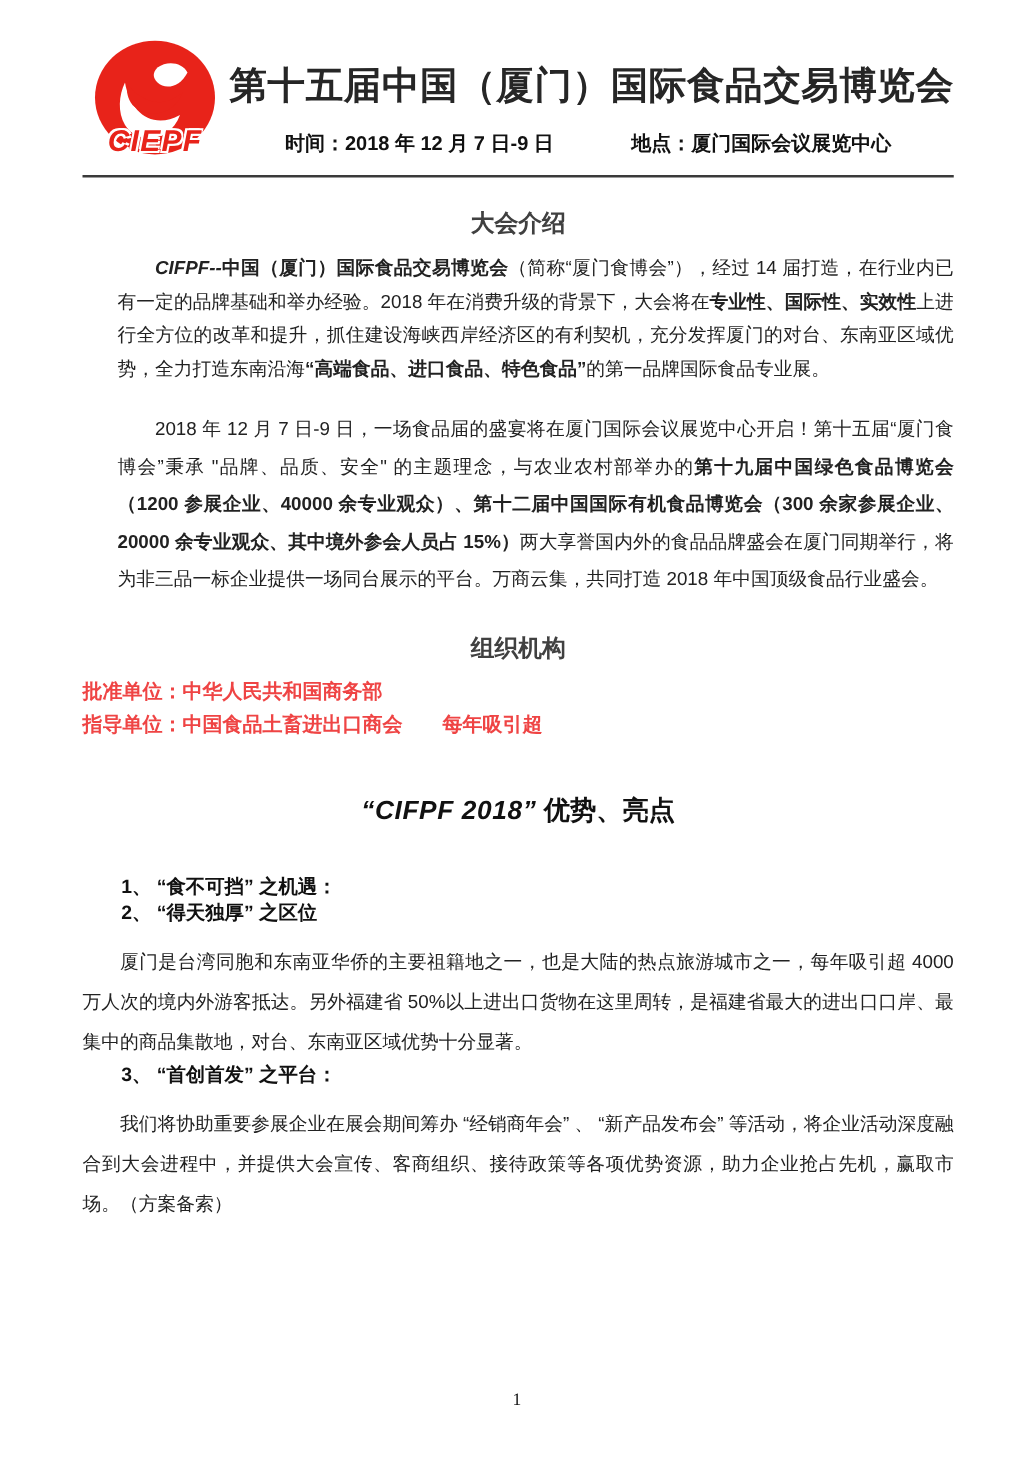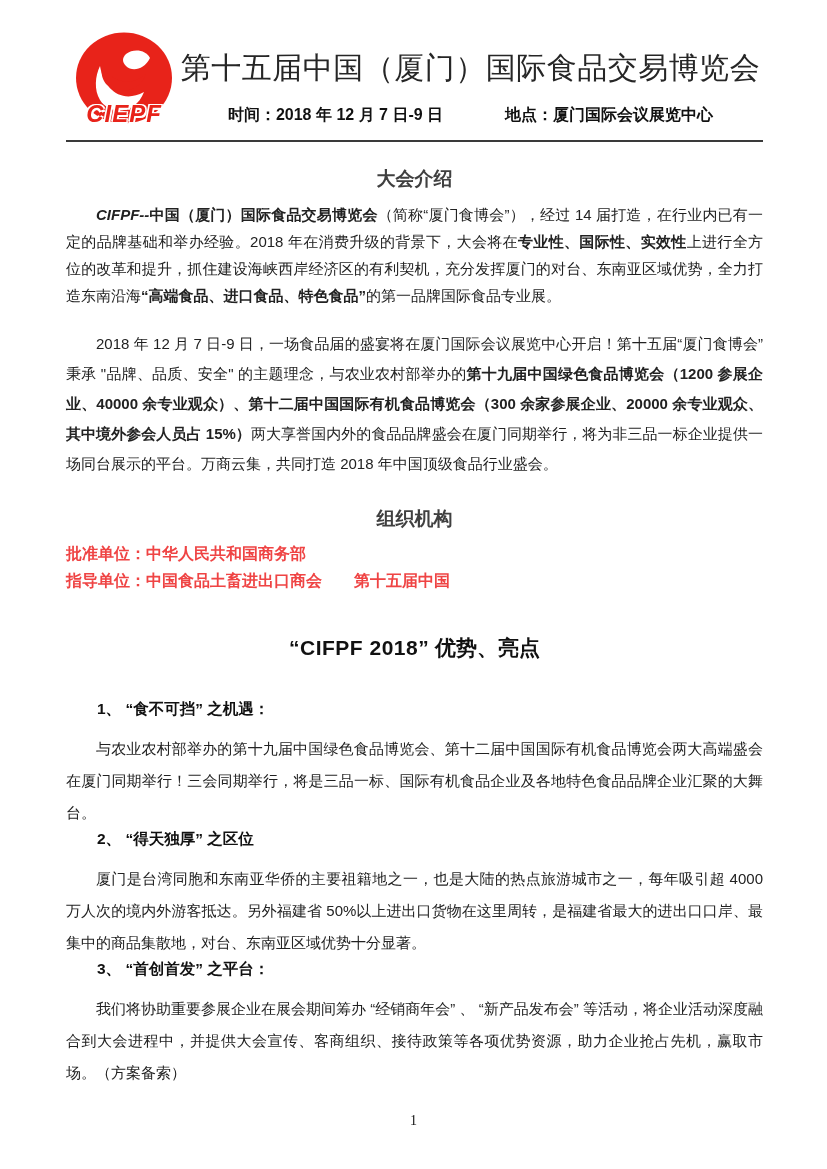--- a/index.html
+++ b/index.html
@@ -24,22 +24,22 @@
     position: absolute; left: 2px; bottom: 4px; width: 112px;
     text-align: center;
     font-family: "Liberation Sans", sans-serif;
     font-weight: bold; font-style: italic;
     font-size: 24px; letter-spacing: 1px;
     color: #e8231a;
     text-shadow: -1.5px -1.5px 0 #fff, 1.5px -1.5px 0 #fff, -1.5px 1.5px 0 #fff, 1.5px 1.5px 0 #fff;
   }
   .header-titles { flex: 1; padding-top: 18px; }
   .doc-title {
-    text-align: center;
-    font-size: 30px; font-weight: normal;
+    text-align: right;
+    font-size: 30px; font-weight: bold;
     color: #262626; letter-spacing: 0.5px;
     white-space: nowrap;
   }
   .when-where {
     margin-top: 16px;
     display: flex; justify-content: center; gap: 62px;
     font-size: 16px; font-weight: bold; color: #111;
     white-space: nowrap;
   }
   .header-rule {
@@ -49,20 +49,21 @@
 
   
   .sec-heading {
     text-align: center;
     font-size: 19px; font-weight: bold; color: #404040;
   }
   .para {
     font-size: 15px; color: #222;
     text-align: justify;
     text-indent: 2em;
+    margin-left: 28px;
   }
   .b { font-weight: bold; }
   .bi { font-weight: bold; font-style: italic; }
 
   .intro-heading { margin-top: 24px; }
   .intro-p1 { margin-top: 9px; line-height: 27px; }
   .intro-p2 { margin-top: 20px; line-height: 30px; }
 
   
   .org-heading { margin-top: 27px; }
@@ -74,21 +75,21 @@
   .org-label { display: inline-block; }
   .org-v1 { display: inline-block; min-width: 208px; }
   .org-v2 { display: inline-block; }
 
   
   .hl-heading {
     margin-top: 40px;
     text-align: center;
     font-size: 21px; font-weight: bold; color: #111;
   }
-  .hl-heading .en { letter-spacing: 0.5px; }
+  .hl-heading .en { font-style: italic; letter-spacing: 0.5px; }
   .hl-item-title {
     padding-left: 2em;
     font-size: 15.5px; font-weight: bold; color: #111;
   }
   .hl-item-title.first { margin-top: 37px; }
   .hl-item-body {
     margin-top: 13px;
     font-size: 15px; color: #222;
     line-height: 32px;
     text-align: justify;
@@ -132,28 +133,27 @@
     <div class="sec-heading intro-heading">大会介绍</div>
     <p class="para intro-p1"><span class="bi">CIFPF--</span><span class="b">中国（厦门）国际食品交易博览会</span><span>（简称“厦门食博会”），经过 14 届打造，在行业内已有一定的品牌基础和举办经验。2018 年在消费升级的背景下，大会将在</span><span class="b">专业性、国际性、实效性</span><span>上进行全方位的改革和提升，抓住建设海峡西岸经济区的有利契机，充分发挥厦门的对台、东南亚区域优势，全力打造东南沿海</span><span class="b">“高端食品、进口食品、特色食品”</span><span>的第一品牌国际食品专业展。</span></p>
     <p class="para intro-p2"><span>2018 年 12 月 7 日-9 日，一场食品届的盛宴将在厦门国际会议展览中心开启！第十五届“厦门食博会”秉承 "品牌、品质、安全" 的主题理念，与农业农村部举办的</span><span class="b">第十九届中国绿色食品博览会（1200 参展企业、40000 余专业观众）、第十二届中国国际有机食品博览会（300 余家参展企业、20000 余专业观众、其中境外参会人员占 15%）</span><span>两大享誉国内外的食品品牌盛会在厦门同期举行，将为非三品一标企业提供一场同台展示的平台。万商云集，共同打造 2018 年中国顶级食品行业盛会。</span></p>
 
     <div class="sec-heading org-heading">组织机构</div>
     <div class="org-rows">
       <div class="org-row">
         <span class="org-label">批准单位：</span><span class="org-v1">中华人民共和国商务部</span><span class="org-v2"></span>
       </div>
       <div class="org-row">
-        <span class="org-label">指导单位：</span><span class="org-v1">中国食品土畜进出口商会</span><span class="org-v2">第十五届中国</span>
+        <span class="org-label">指导单位：</span><span class="org-v1">中国食品土畜进出口商会</span><span class="org-v2">每年吸引超</span>
       </div>
     </div>
 
     <div class="hl-heading"><span class="en">“CIFPF 2018”</span><span> 优势、亮点</span></div>
 
     <div class="hl-item-title first">1、 “食不可挡” 之机遇：</div>
-    <p class="hl-item-body">与农业农村部举办的第十九届中国绿色食品博览会、第十二届中国国际有机食品博览会两大高端盛会在厦门同期举行！三会同期举行，将是三品一标、国际有机食品企业及各地特色食品品牌企业汇聚的大舞台。</p>
 
     <div class="hl-item-title">2、 “得天独厚” 之区位</div>
     <p class="hl-item-body">厦门是台湾同胞和东南亚华侨的主要祖籍地之一，也是大陆的热点旅游城市之一，每年吸引超 4000 万人次的境内外游客抵达。另外福建省 50%以上进出口货物在这里周转，是福建省最大的进出口口岸、最集中的商品集散地，对台、东南亚区域优势十分显著。</p>
 
     <div class="hl-item-title">3、 “首创首发” 之平台：</div>
     <p class="hl-item-body">我们将协助重要参展企业在展会期间筹办 “经销商年会” 、 “新产品发布会” 等活动，将企业活动深度融合到大会进程中，并提供大会宣传、客商组织、接待政策等各项优势资源，助力企业抢占先机，赢取市场。（方案备索）</p>
 
   </div>
 
   <div class="page-number">1</div>

